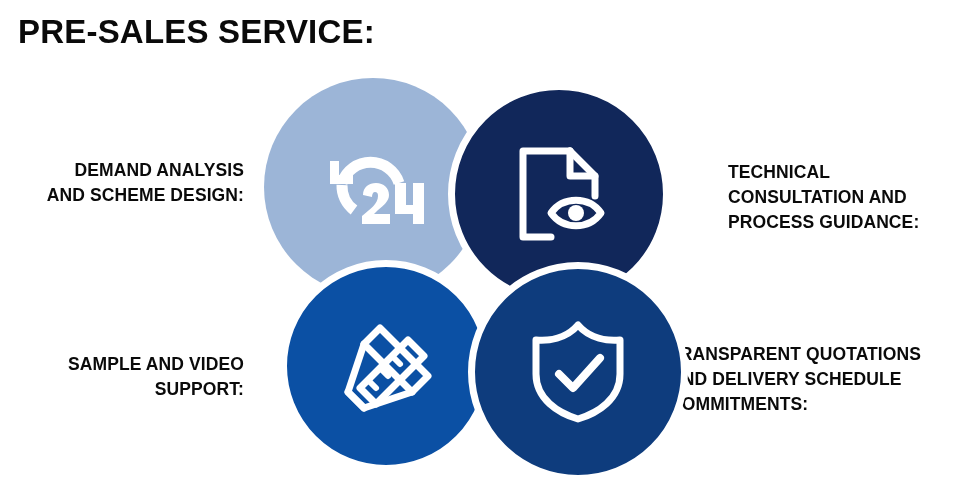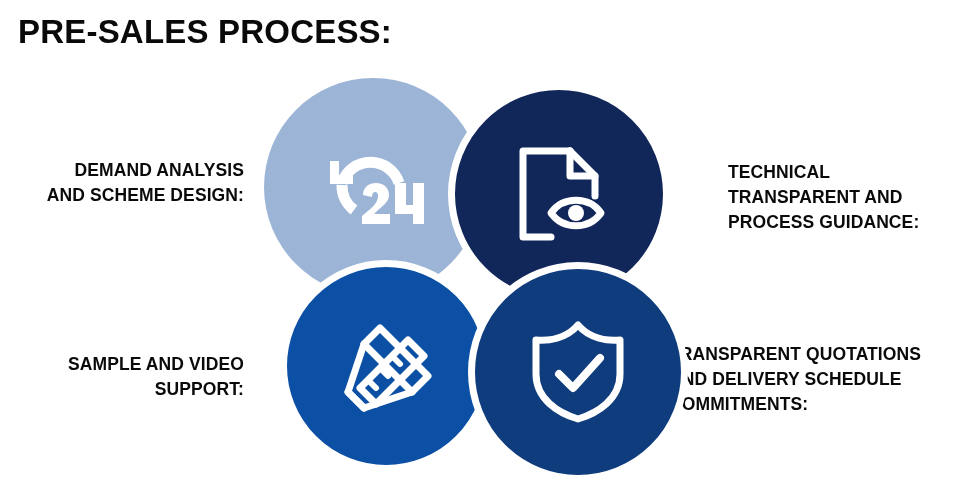--- a/index.html
+++ b/index.html
@@ -104,30 +104,30 @@
   .label.right { text-align: left; }
 
   #label-demand     { right: 716px; top: 158px; width: 260px; }
   #label-sample     { right: 716px; top: 352px; width: 260px; }
   #label-technical  { left: 728px;  top: 160px; width: 232px; }
   #label-quotations { left: 669px;  top: 342px; width: 296px; }
 </style>
 </head>
 <body>
 
-<div id="page-title">PRE-SALES PROCESS:</div>
+<div id="page-title">PRE-SALES SERVICE:</div>
 
 <div class="label left" id="label-demand">DEMAND ANALYSIS
 AND SCHEME DESIGN:</div>
 
 <div class="label left" id="label-sample">SAMPLE AND VIDEO
 SUPPORT:</div>
 
 <div class="label right" id="label-technical">TECHNICAL
-TRANSPARENT AND
+CONSULTATION AND
 PROCESS GUIDANCE:</div>
 
 <div class="label right" id="label-quotations">TRANSPARENT QUOTATIONS
 AND DELIVERY SCHEDULE
 COMMITMENTS:</div>
 
 <div id="circle-cluster">
 
   <div class="circle circle-tl" style="background-color: rgb(156, 181, 215);">
     <span class="circle-icon">

